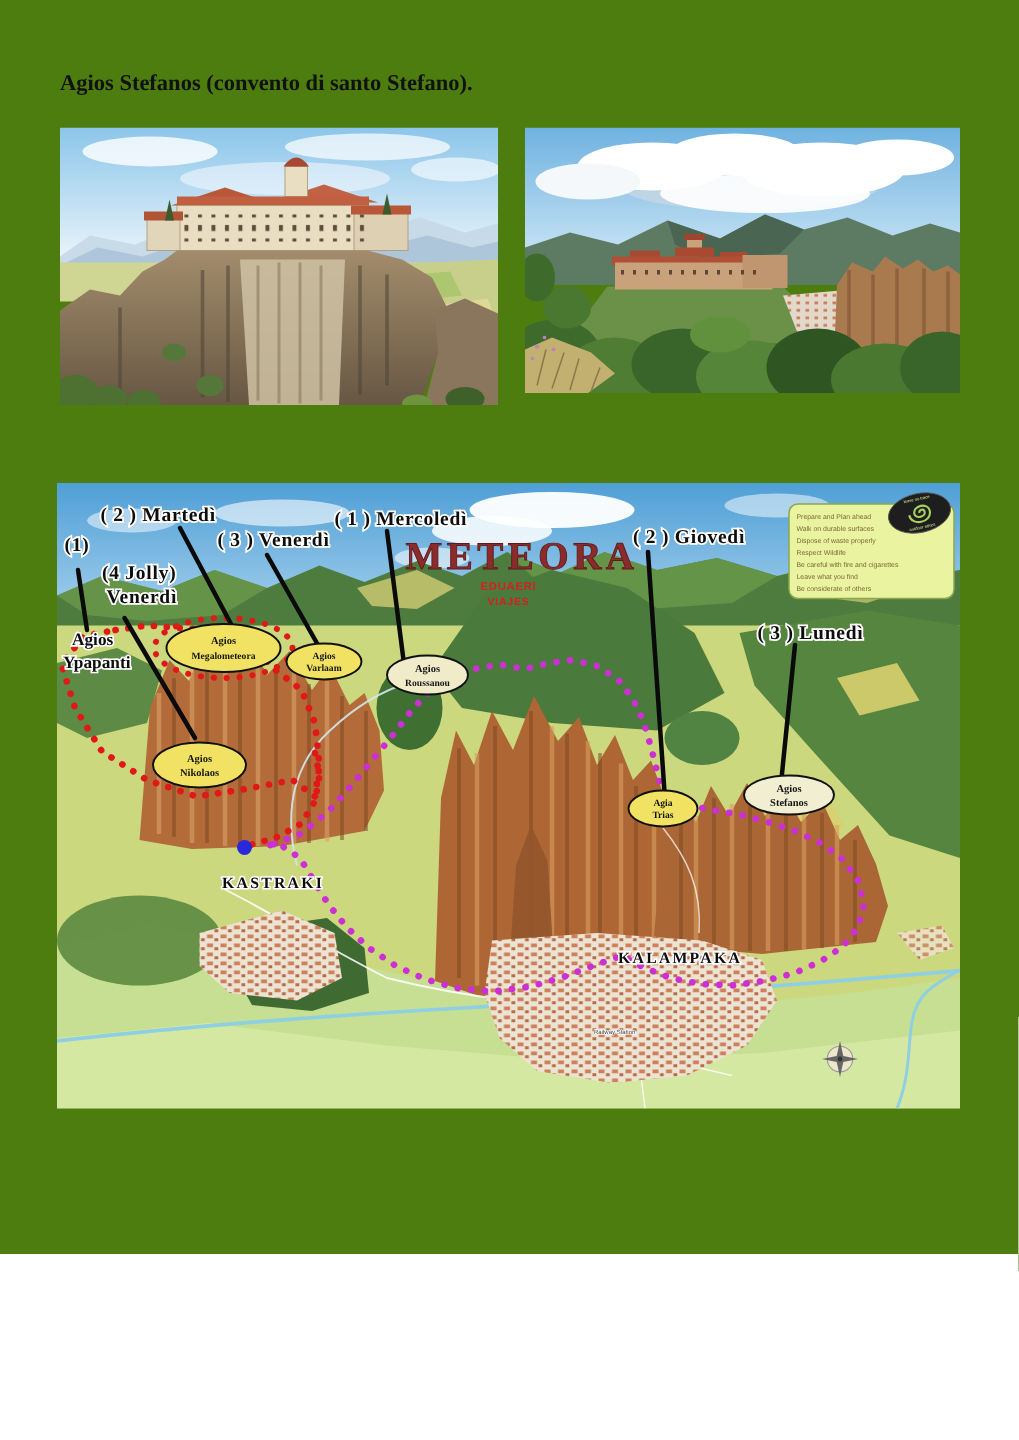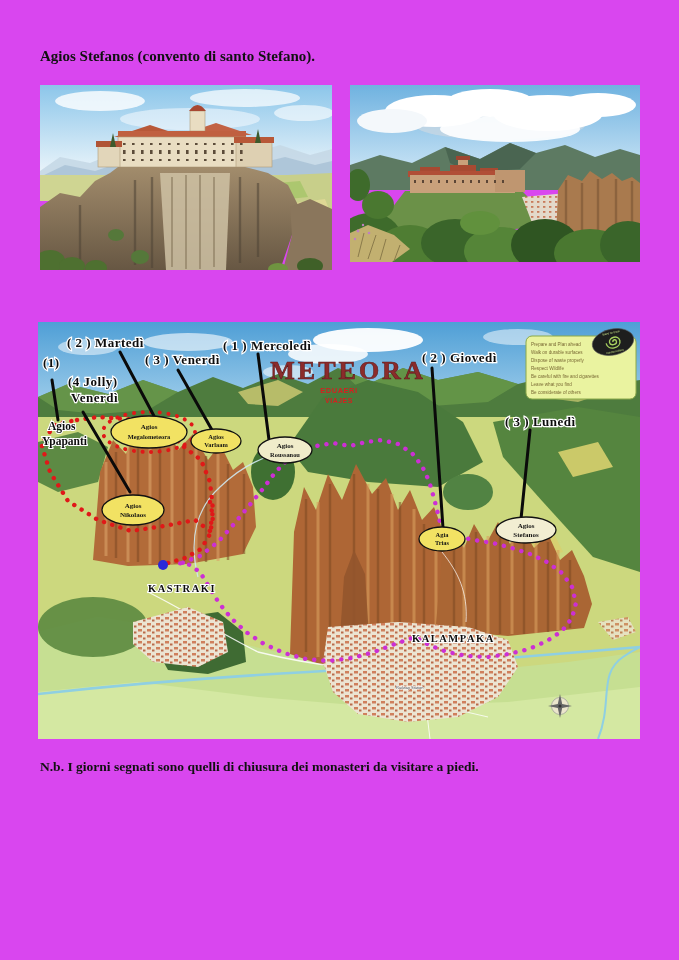--- a/index.html
+++ b/index.html
@@ -1,16 +1,16 @@
 <!DOCTYPE html>
 <html><head>
 <meta charset="utf-8">
 <style>
   html,body{margin:0;padding:0;background:#ffffff;}
-  .page{position:relative;width:679px;height:960px;background:#d946ef;overflow:hidden;
+  .page{position:relative;width:679px;height:836px;background:#4d7c0f;overflow:hidden;
         font-family:"Liberation Serif",serif;}
   .doc-title{position:absolute;left:40px;top:38px;font-size:15px;font-weight:bold;color:#111;}
   .doc-note{position:absolute;left:40px;top:745px;font-size:13.5px;font-weight:bold;color:#111;}
   .photo1{position:absolute;left:40px;top:85px;}
   .photo2{position:absolute;left:350px;top:85px;}
   .mapwrap{position:absolute;left:38px;top:322px;}
   
   .ann{font-family:"Liberation Serif",serif;font-weight:bold;font-size:13px;fill:#0d0d0d;
        stroke:#ffffff;stroke-width:2.4px;paint-order:stroke;letter-spacing:.5px;}
   .oval-t{font-family:"Liberation Serif",serif;font-weight:bold;font-size:7px;fill:#141414;text-anchor:middle;}
@@ -399,15 +399,14 @@
       <g transform="rotate(-12 575 20)">
         <ellipse cx="575" cy="20" rx="21" ry="13" fill="#1e1e1e" stroke="#555" stroke-width=".6"></ellipse>
         <path d="M575,20 c0,-2.5 3.5,-2.5 3.5,0 c0,3.5 -7,3.5 -7,0 c0,-6 10.5,-6 10.5,0 c0,8 -14,8 -14,0" fill="none" stroke="#a8d060" stroke-width="1.4"></path>
         <text class="logo-t" x="575" y="11.5">leave no trace</text>
         <text class="logo-t" x="575" y="30.5">outdoor ethics</text>
       </g>
     </g>
   </svg>
   </div>
 
-  <p class="doc-note">N.b. I giorni segnati sono quelli di chiusura dei monasteri da visitare a piedi.</p>
 
 </div>
 
 </body></html>

